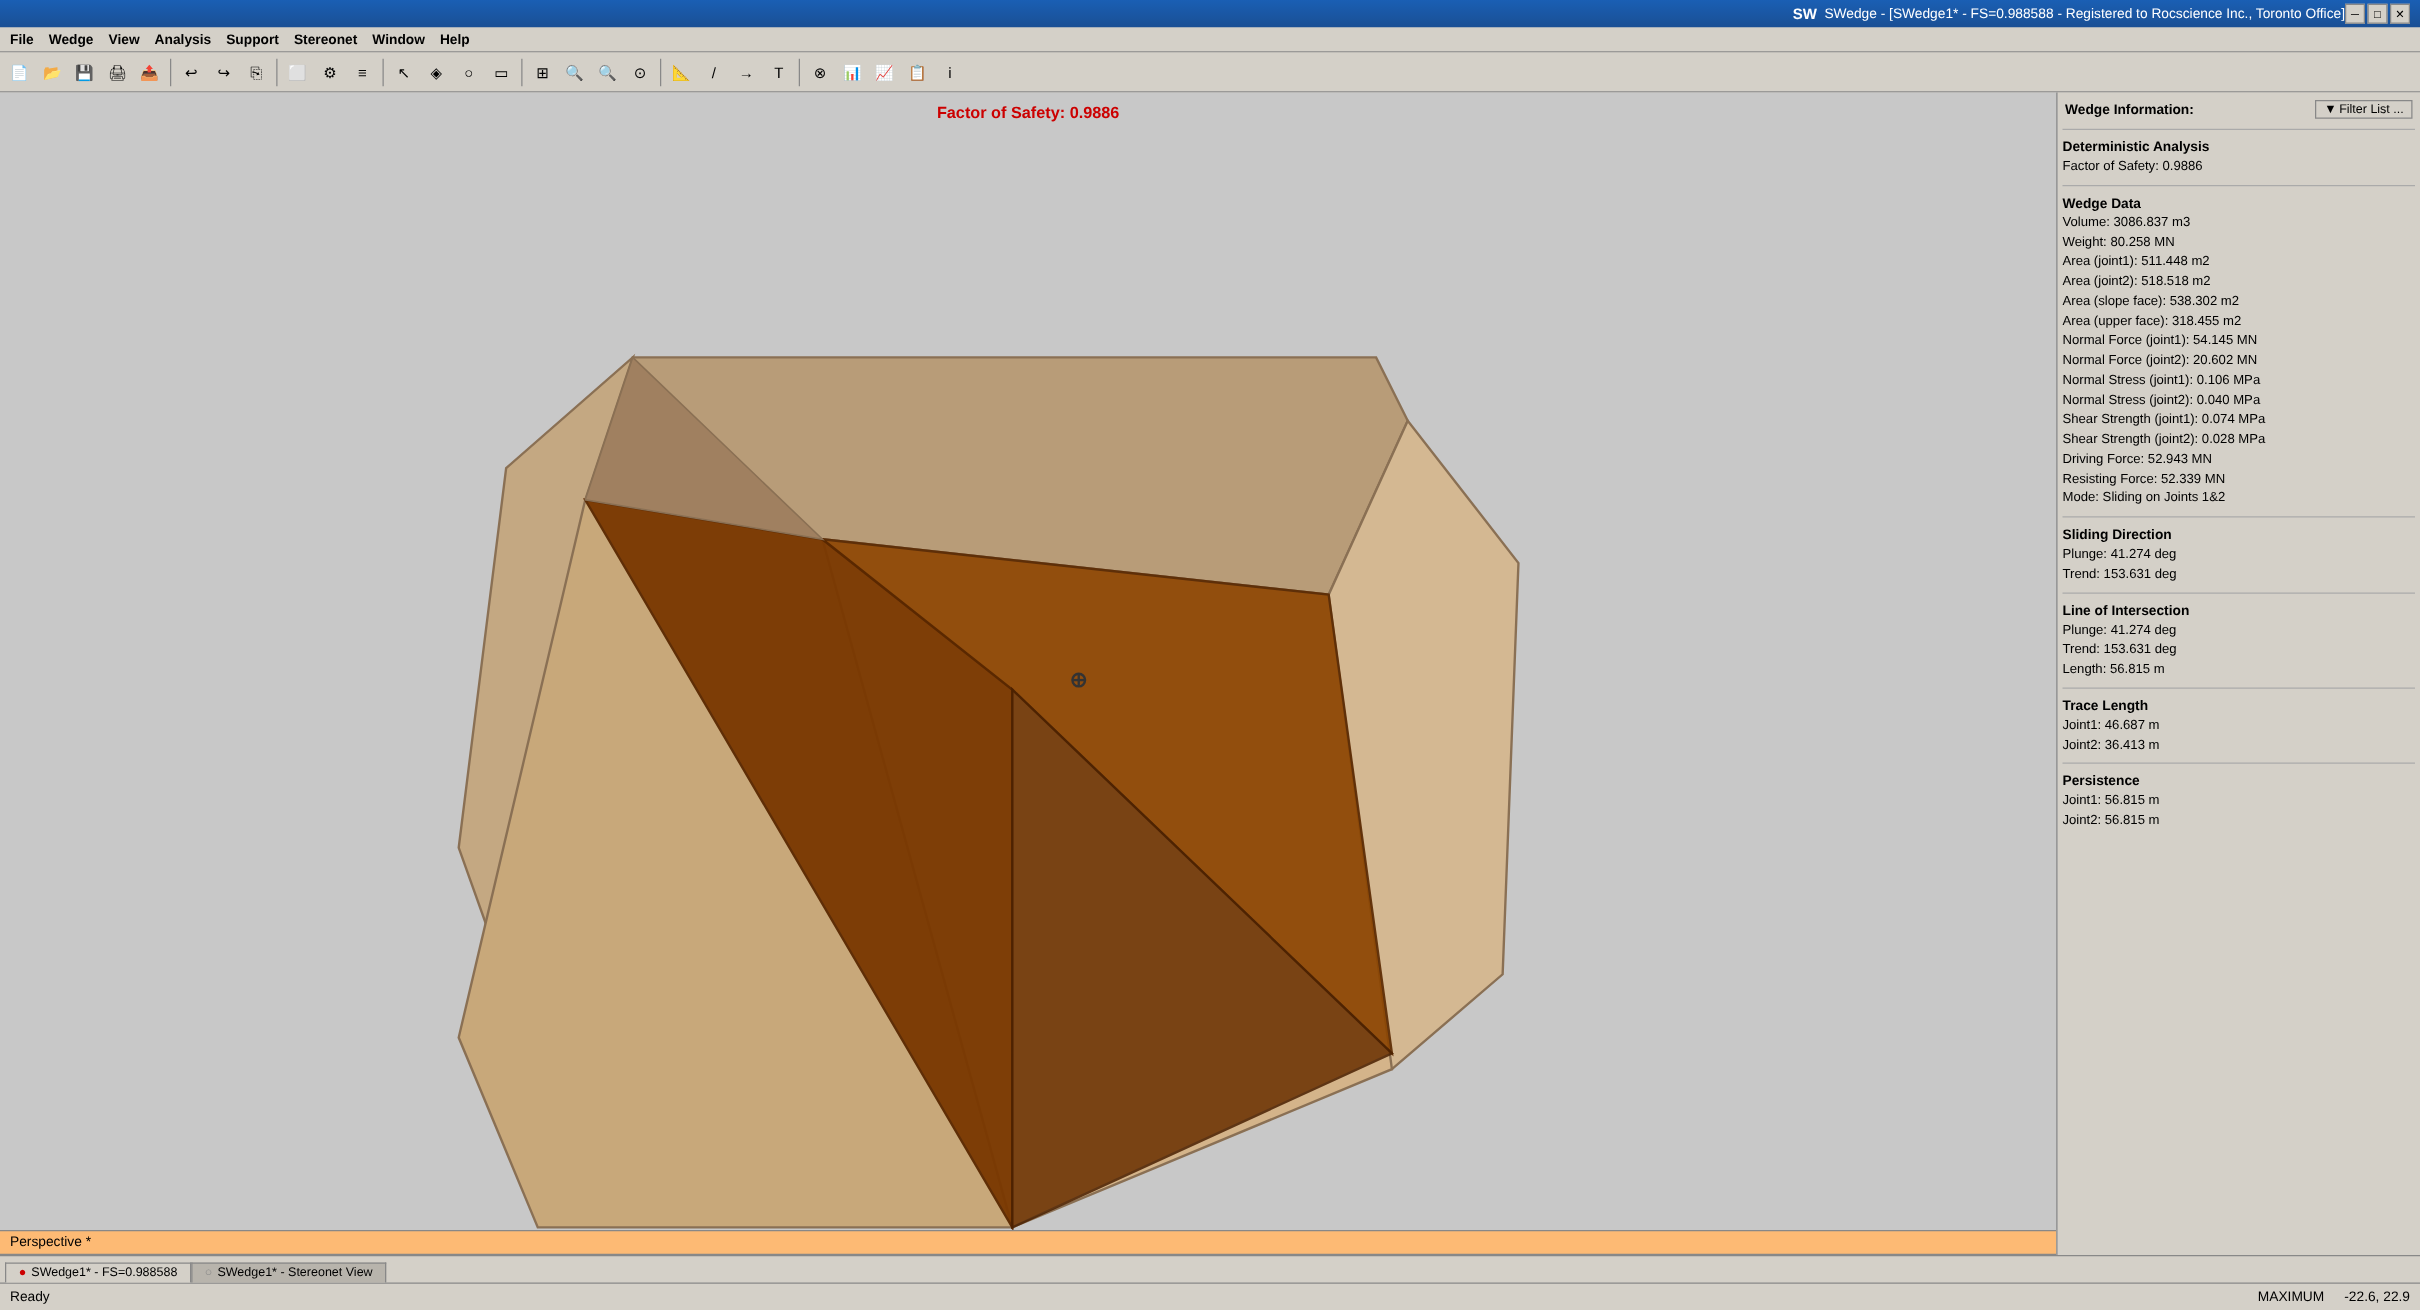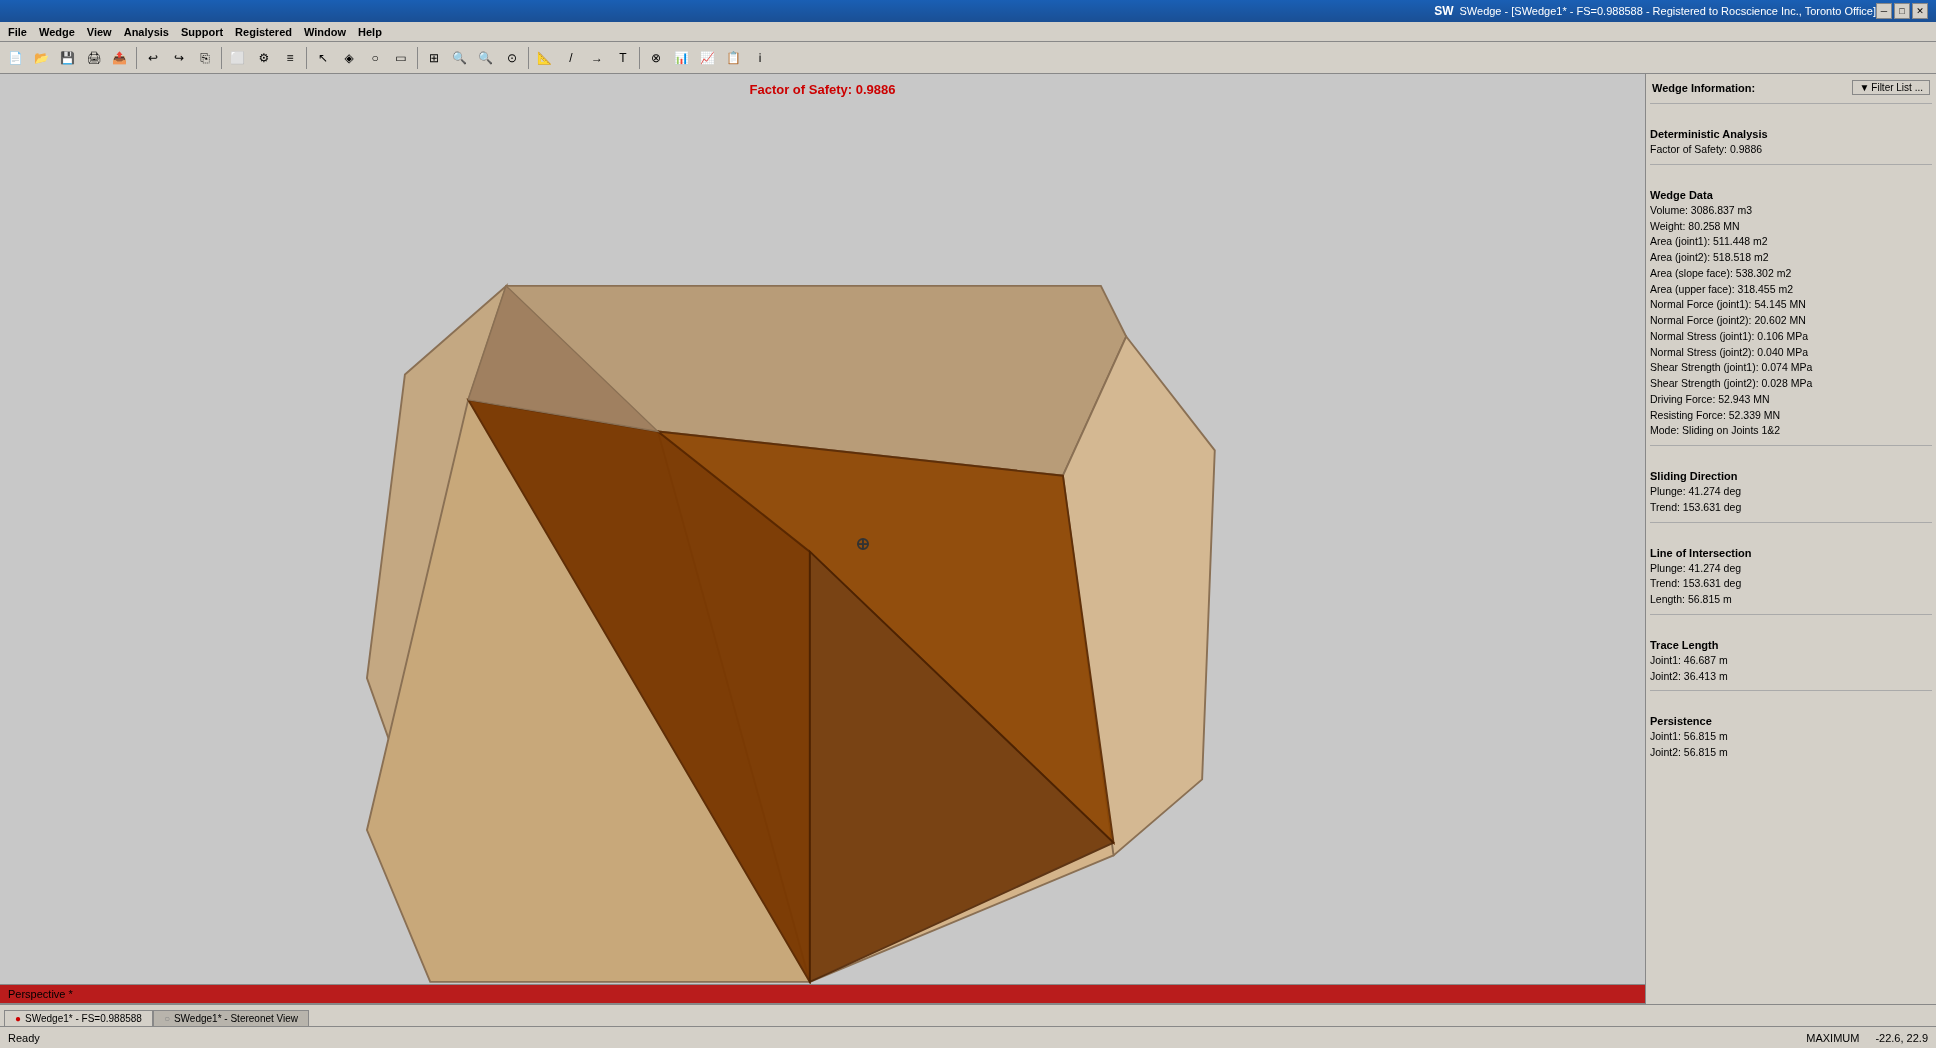--- a/index.html
+++ b/index.html
@@ -104,21 +104,21 @@
       display: flex;
       align-items: center;
       justify-content: space-between;
       margin-bottom: 4px;
       padding: 2px;
     }
     
     .panel-section-title {
       font-weight: bold;
       font-size: 11px;
-      margin-top: 24px;
+      margin-top: 8px;
       margin-bottom: 2px;
     }
     
     .panel-data-row {
       font-size: 10.5px;
       line-height: 1.5;
     }
     
     .filter-btn {
       background: #d4d0c8;
@@ -200,21 +200,21 @@
     <div class="titlebar-btn">✕</div>
   </div>
 </div>
 
 <div id="menubar">
   <div class="menu-item">File</div>
   <div class="menu-item">Wedge</div>
   <div class="menu-item">View</div>
   <div class="menu-item">Analysis</div>
   <div class="menu-item">Support</div>
-  <div class="menu-item">Registered</div>
+  <div class="menu-item">Stereonet</div>
   <div class="menu-item">Window</div>
   <div class="menu-item">Help</div>
 </div>
 
 <div id="toolbar">
   <div class="toolbar-btn" title="New">📄</div>
   <div class="toolbar-btn" title="Open">📂</div>
   <div class="toolbar-btn" title="Save">💾</div>
   <div class="toolbar-btn" title="Print">🖨</div>
   <div class="toolbar-btn" title="Export">📤</div>
@@ -277,21 +277,21 @@
       <polygon points="640,340 640,680 880,570" fill="#6a3000" stroke="#4a2000" stroke-width="1.5" opacity="0.85"></polygon>
 
       <polygon points="400,130 520,245 370,220" fill="#a08060" stroke="#8a7054" stroke-width="1"></polygon>
 
       <circle cx="682" cy="334" r="4" fill="none" stroke="#333" stroke-width="1.5"></circle>
       <line x1="678" y1="334" x2="686" y2="334" stroke="#333" stroke-width="1.5"></line>
       <line x1="682" y1="330" x2="682" y2="338" stroke="#333" stroke-width="1.5"></line>
     </svg>
     
     
-    <div id="perspective-label" style="position:absolute; bottom:0; left:0; right:0; height:20px; background:#b91c1c; border-top:1px solid #888; display:flex; align-items:center; padding-left:8px; font-size:11px;">
+    <div id="perspective-label" style="position:absolute; bottom:0; left:0; right:0; height:20px; background:#fdba74; border-top:1px solid #888; display:flex; align-items:center; padding-left:8px; font-size:11px;">
       <span>Perspective *</span>
     </div>
     
   </div>
 
   <div id="right-panel">
 
     <div id="wedge-info-header">
       <span style="font-weight:bold; font-size:11px;">Wedge Information:</span>
       <button class="filter-btn">

